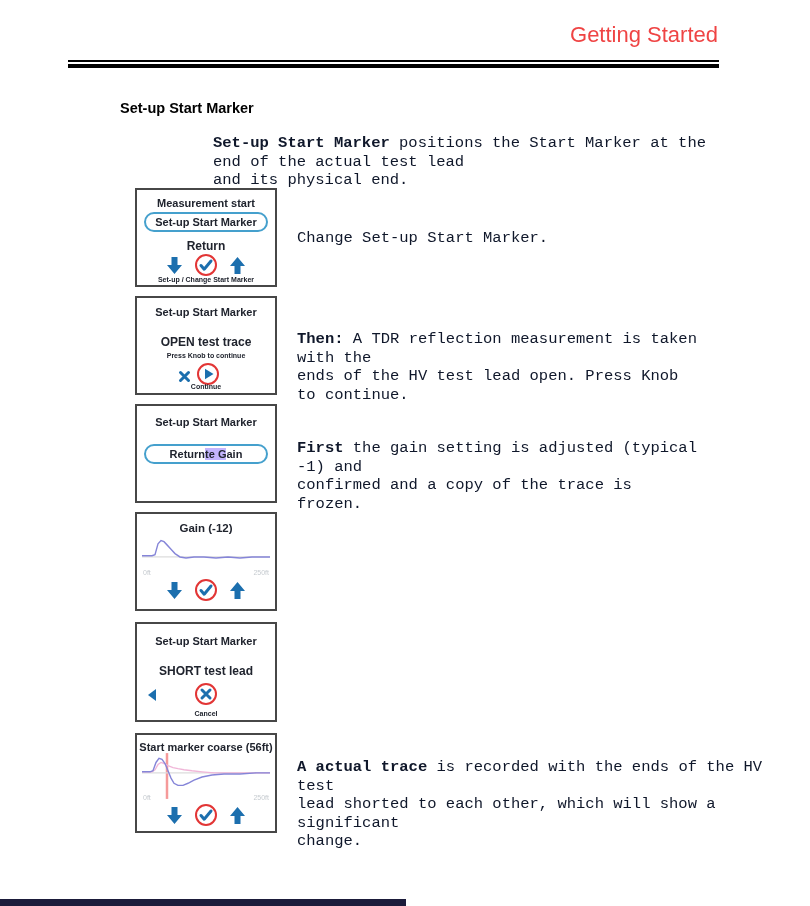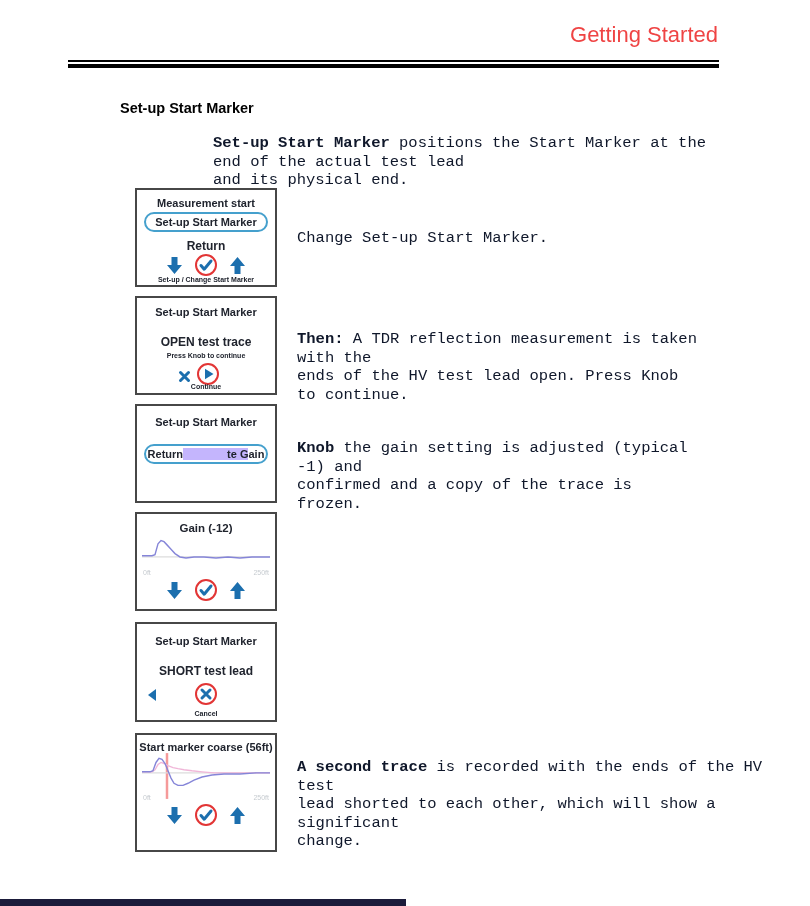--- a/index.html
+++ b/index.html
@@ -22,21 +22,21 @@
   
   .panel{position:absolute;left:135px;width:142px;height:99px;border:2px solid #474747;
          background:#fff;box-sizing:border-box;color:#20242e;}
   .p-title{position:absolute;left:0;right:0;text-align:center;font-size:11px;font-weight:600;white-space:nowrap;}
   .p-msg{position:absolute;left:0;right:0;text-align:center;font-size:12px;font-weight:600;}
   .p-hint{position:absolute;left:0;right:0;text-align:center;font-size:7px;font-weight:600;}
   .p-caption{position:absolute;left:0;right:0;text-align:center;font-size:7px;font-weight:600;}
   .pill{position:absolute;left:50%;transform:translateX(-50%);width:124px;height:20px;
         border:2px solid #45a0cd;border-radius:12px;box-sizing:border-box;
         font-size:11px;font-weight:600;text-align:center;line-height:16px;white-space:nowrap;background:#fff;}
-  .hl{background:#c4b5fd;padding-left:44px;}
+  .hl{background:#c4b5fd;}
   .icon-row{position:absolute;left:0;right:0;display:flex;justify-content:center;align-items:center;gap:12px;}
   .graph{position:absolute;left:3px;right:3px;}
   .axis-label{position:absolute;font-size:7px;color:#c6cbd0;}
   .footer-bar{position:absolute;left:0;top:899px;width:406px;height:7px;background:#1b1b3a;}
 </style>
 </head>
 <body>
 
 <div class="hdr-title">Getting Started</div>
 <div class="rule">
@@ -122,21 +122,21 @@
   </div>
   <div class="abs" style="left:57px;top:58px">
     <svg width="24" height="24" viewBox="0 0 24 24">
         <circle cx="12" cy="12" r="10" fill="#fff" stroke="#e23535" stroke-width="2"></circle>
         <path d="M8 8 L16 16 M16 8 L8 16" stroke="#1c6fae" stroke-width="3" stroke-linecap="round"></path>
       </svg>
   </div>
   <div class="p-caption" style="bottom:3px">Cancel</div>
 </div>
 
-<div class="panel" style="top:733px;height:119px">
+<div class="panel" style="top:733px;height:100px">
   <div class="p-title" style="top:6px;font-size:11px">Start marker coarse (56ft)</div>
   <svg class="graph" style="top:16px;height:50px;width:132px" viewBox="0 0 132 48" preserveAspectRatio="none">
     <line x1="27" y1="2" x2="27" y2="46" stroke="#f59a9a" stroke-width="2.5"></line>
     <line x1="2" y1="21" x2="130" y2="21" stroke="#dcdcdc" stroke-width="1"></line>
     <polyline fill="none" stroke="#f0b6d8" stroke-width="1.3" points="2,20 12,20 15,18 18,13 21,11 24,12 28,14 33,16 38,17 44,18 52,19 62,20 74,21 90,21 110,21 130,21"></polyline>
     <polyline fill="none" stroke="#8585d8" stroke-width="1.4" points="2,20 10,20 13,19 16,11 19,7 22,8 25,12 28,19 31,26 34,31 38,33 43,33 48,31 54,28 62,25 72,23 84,22 100,22 116,21 130,21"></polyline>
   </svg>
   <div class="axis-label" style="left:6px;top:59px">0ft</div>
   <div class="axis-label" style="right:6px;top:59px">250ft</div>
   <div class="icon-row" style="top:68px">
@@ -149,19 +149,19 @@
       </svg>
     <svg width="15" height="17" viewBox="0 0 15 17">
         <path d="M7.5 0 L15 9 h-4.5 v8 h-6 V9 H0 z" fill="#1c6fae"></path>
       </svg>
   </div>
 </div>
 
 <div class="annot serif" style="left:297px;top:229px">Change Set-up Start Marker.</div>
 <div class="annot serif" style="left:297px;top:330px;width:400px"><span class="b">Then:</span><span> A TDR reflection measurement is taken with the
 ends of the HV test lead open. Press Knob to continue.</span></div>
-<div class="annot serif" style="left:297px;top:439px;width:400px"><span class="b">Knob</span><span> the gain setting is adjusted (typical -1) and
+<div class="annot serif" style="left:297px;top:439px;width:400px"><span class="b">First</span><span> the gain setting is adjusted (typical -1) and
 confirmed and a copy of the trace is frozen.</span></div>
-<div class="annot serif" style="left:297px;top:758px;width:480px"><span class="b">A second trace</span><span> is recorded with the ends of the HV test
+<div class="annot serif" style="left:297px;top:758px;width:480px"><span class="b">A actual trace</span><span> is recorded with the ends of the HV test
 lead shorted to each other, which will show a significant
 change.</span></div>
 
 <div class="footer-bar"></div>
 
 </body></html>

